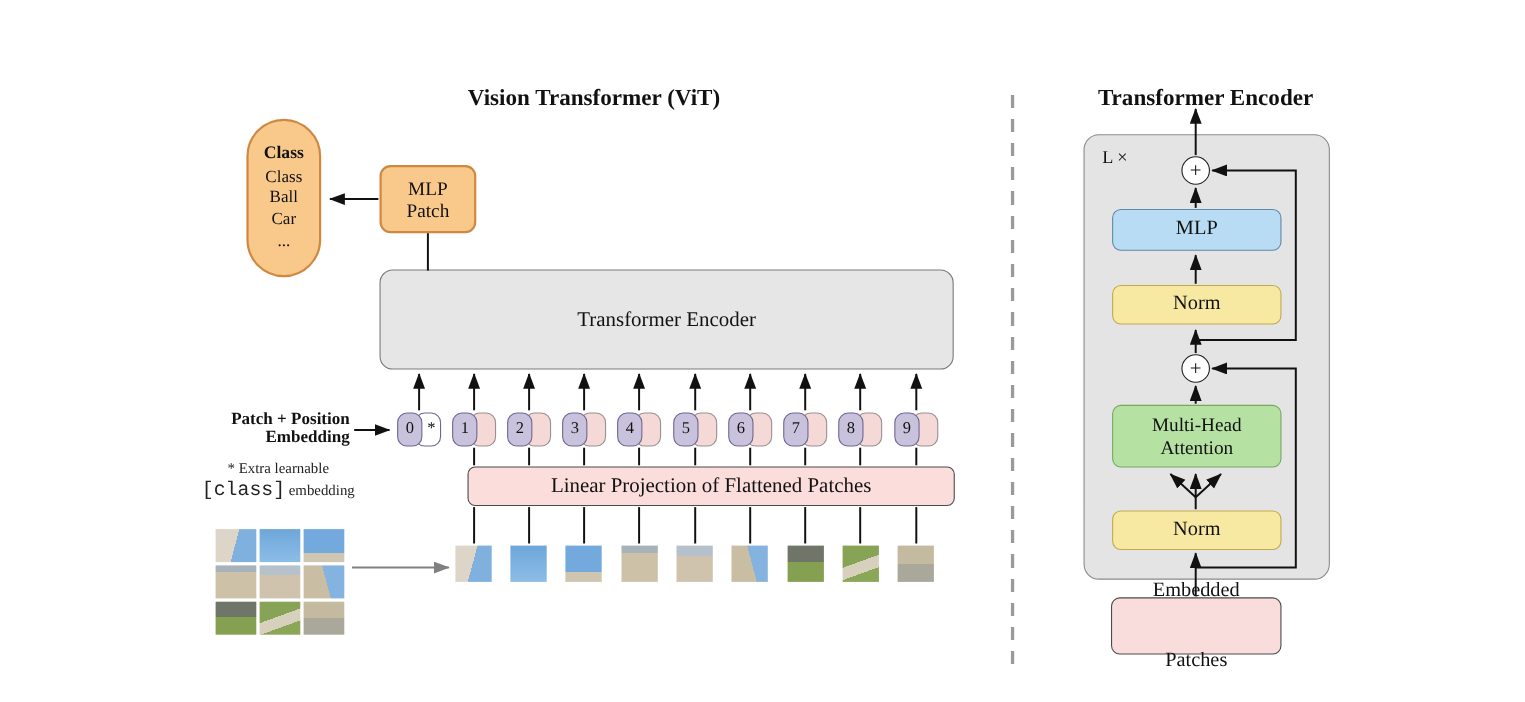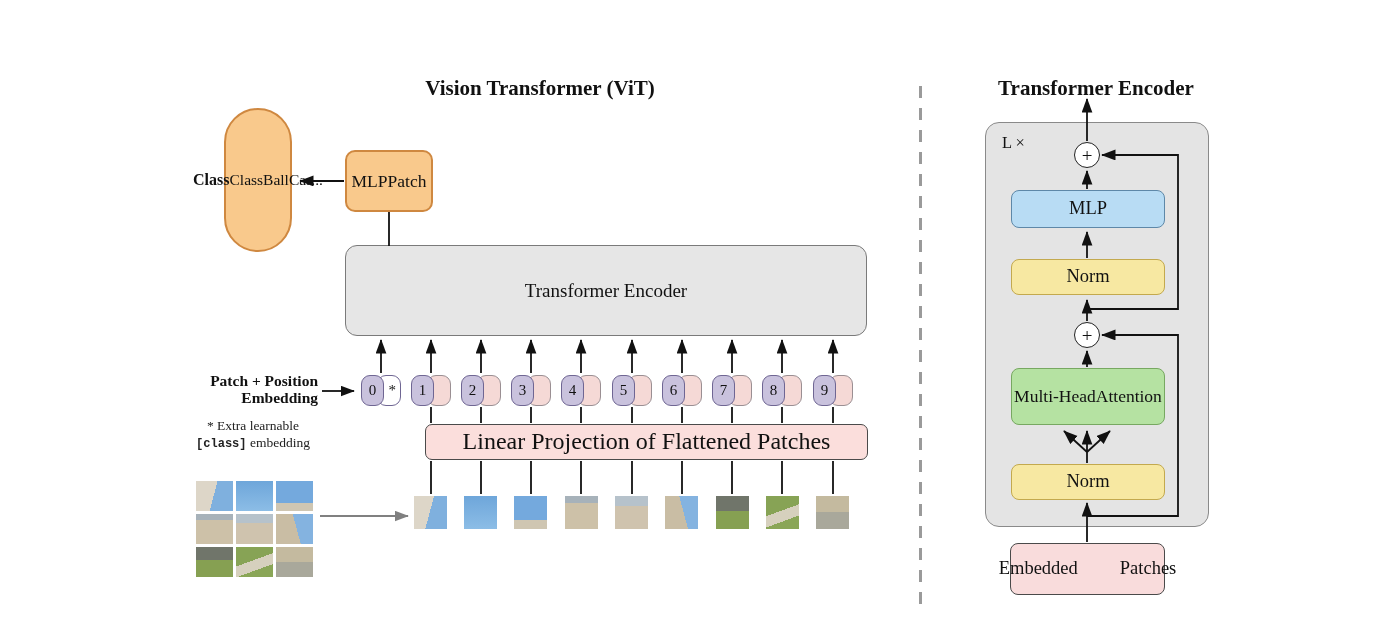--- a/index.html
+++ b/index.html
@@ -1,52 +1,52 @@
 <!DOCTYPE html>
 <html><head>
 <meta charset="utf-8">
 <style>
   html,body{margin:0;padding:0;background:#ffffff;}
   .canvas{
     position:relative;width:1386px;height:638px;background:#ffffff;overflow:hidden;
     font-family:"Liberation Serif","DejaVu Serif",serif;color:#111;
   }
   .box{
-    position:absolute;box-sizing:border-box;display:flex;flex-direction:row;
+    position:absolute;box-sizing:border-box;display:flex;flex-direction:column;
     align-items:center;justify-content:center;text-align:center;line-height:1.15;
   }
   .title{position:absolute;font-weight:bold;font-size:21px;text-align:center;}
 
   
   .class-bubble{
     left:224px;top:108px;width:68px;height:144px;background:#F9C98C;
     border:2px solid #CF8840;border-radius:34px;font-size:15.5px;line-height:1.28;
   }
   .class-bubble .hd{font-weight:bold;font-size:16px;}
   .mlp-head{
     left:345px;top:150px;width:88px;height:62px;background:#F9C98C;
     border:2px solid #CF8840;border-radius:10px;font-size:17.5px;
   }
   .encoder-big{
     left:345px;top:245px;width:522px;height:91px;background:#E6E6E6;
     border:1.6px solid #7a7a7a;border-radius:12px;font-size:19px;
   }
   .projection{
     left:425px;top:424px;width:443px;height:36px;background:#FBDEDC;
-    border:1.6px solid #4a4a4a;border-radius:7px;font-size:24px;
+    border:1.6px solid #4a4a4a;border-radius:7px;font-size:19px;
   }
   .emb-label{
     left:172px;top:372px;width:146px;text-align:right;font-weight:bold;
     font-size:15.5px;line-height:1.1;position:absolute;
   }
   .note{
     left:178px;top:418px;width:150px;text-align:center;font-size:13.5px;
     line-height:1.25;position:absolute;color:#222;
   }
-  .note .mono{font-family:"Liberation Mono","DejaVu Sans Mono",monospace;font-size:12px;font-weight:bold;}
+  .note .mono{font-family:"Liberation Mono","DejaVu Sans Mono",monospace;font-size:18px;}
 
   .token{position:absolute;top:375px;width:40px;height:31px;}
   .token .patch-part{
     position:absolute;left:16px;top:0;width:24px;height:31px;background:#F5D9D6;
     border:1.4px solid #9a8f93;border-radius:9px;box-sizing:border-box;z-index:1;
     display:flex;align-items:center;justify-content:flex-end;padding-right:4px;
     font-size:15px;
   }
   .token .patch-part.star{background:#ffffff;border-color:#6F6693;}
   .token .num-part{

